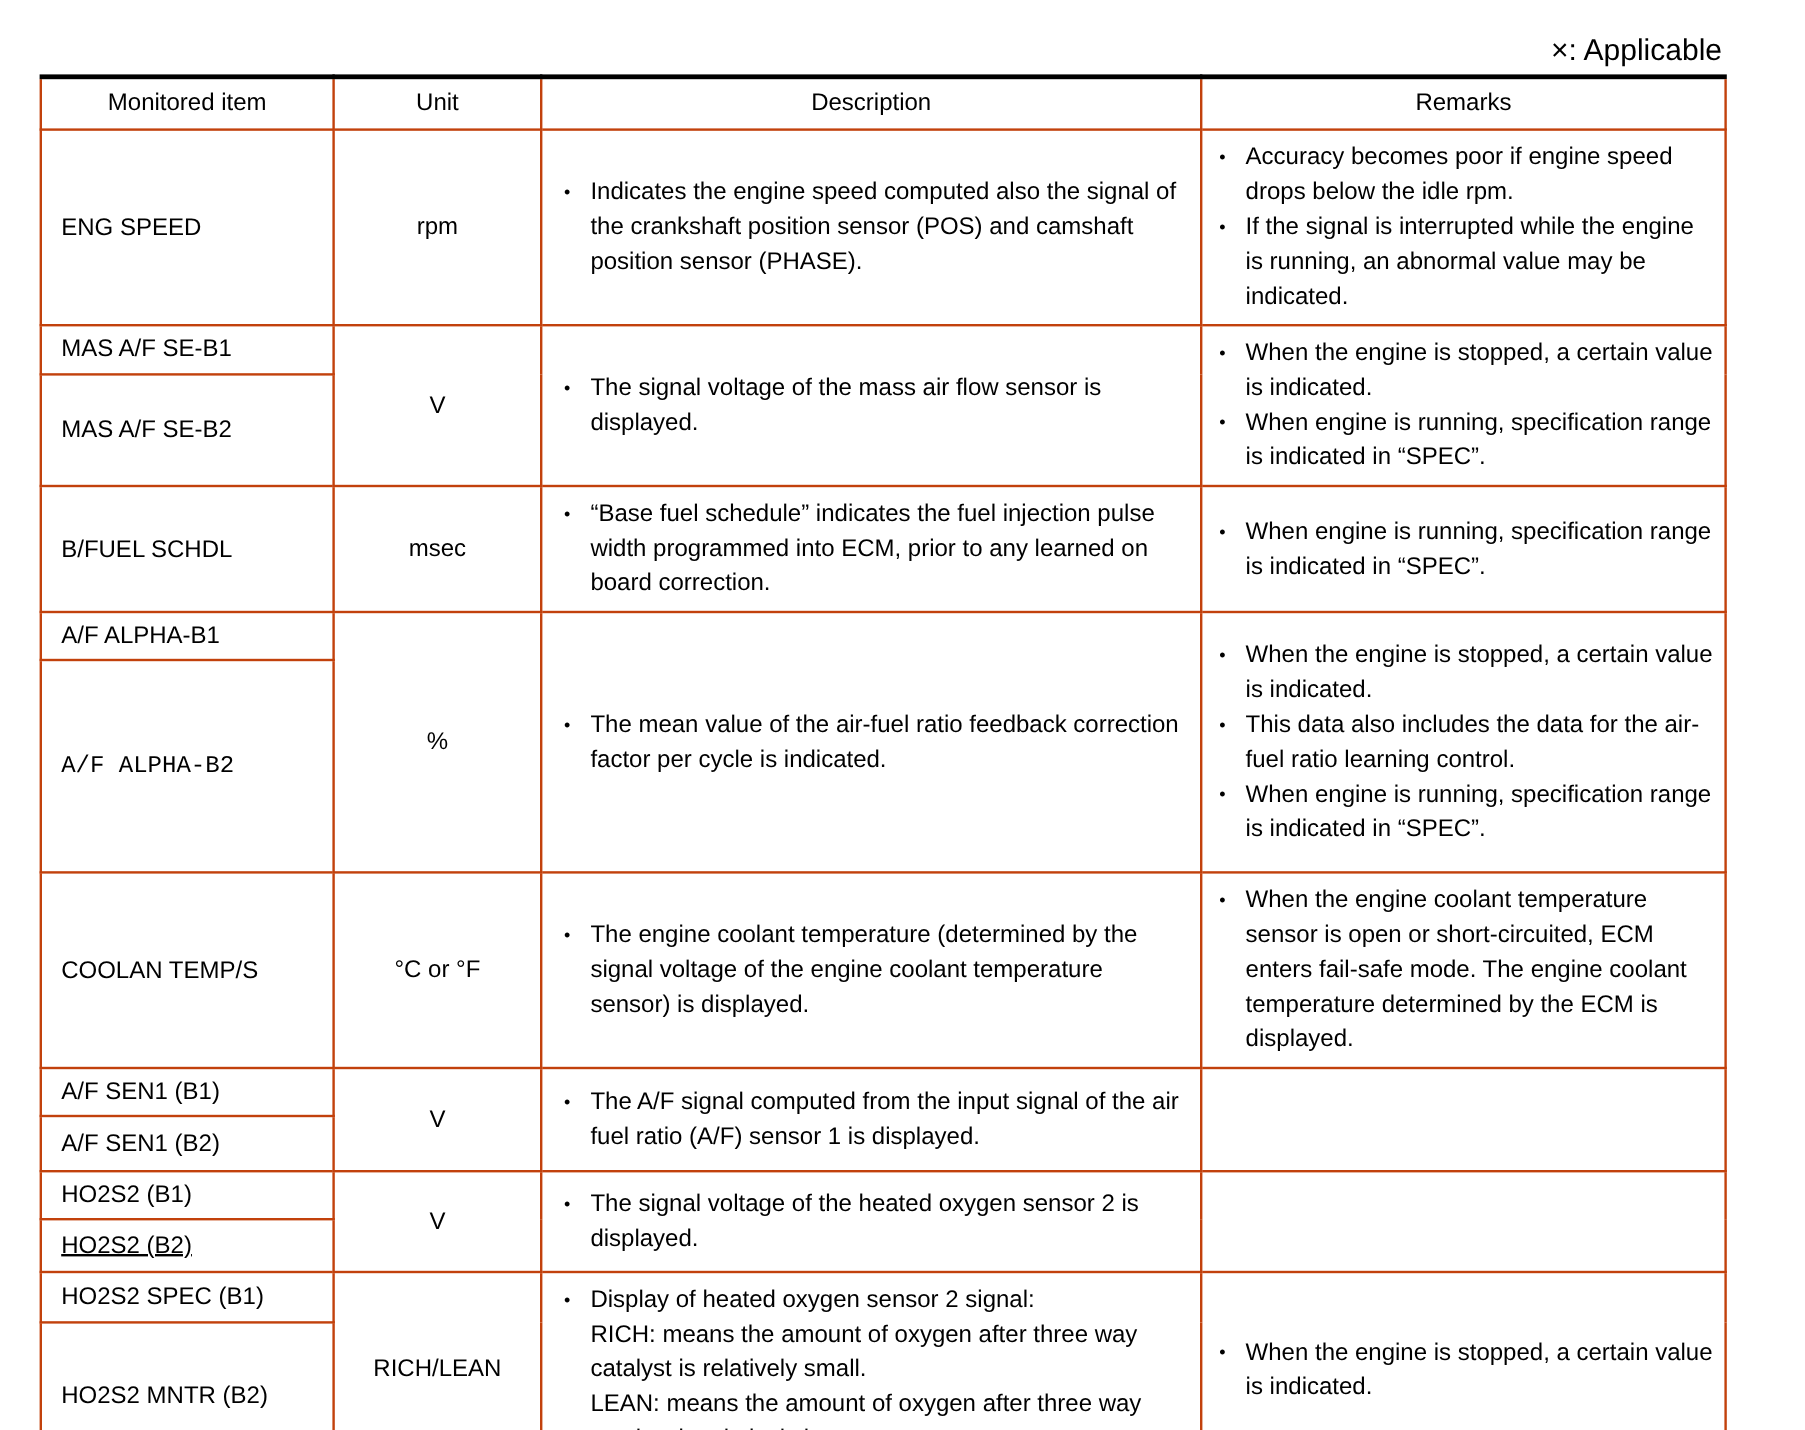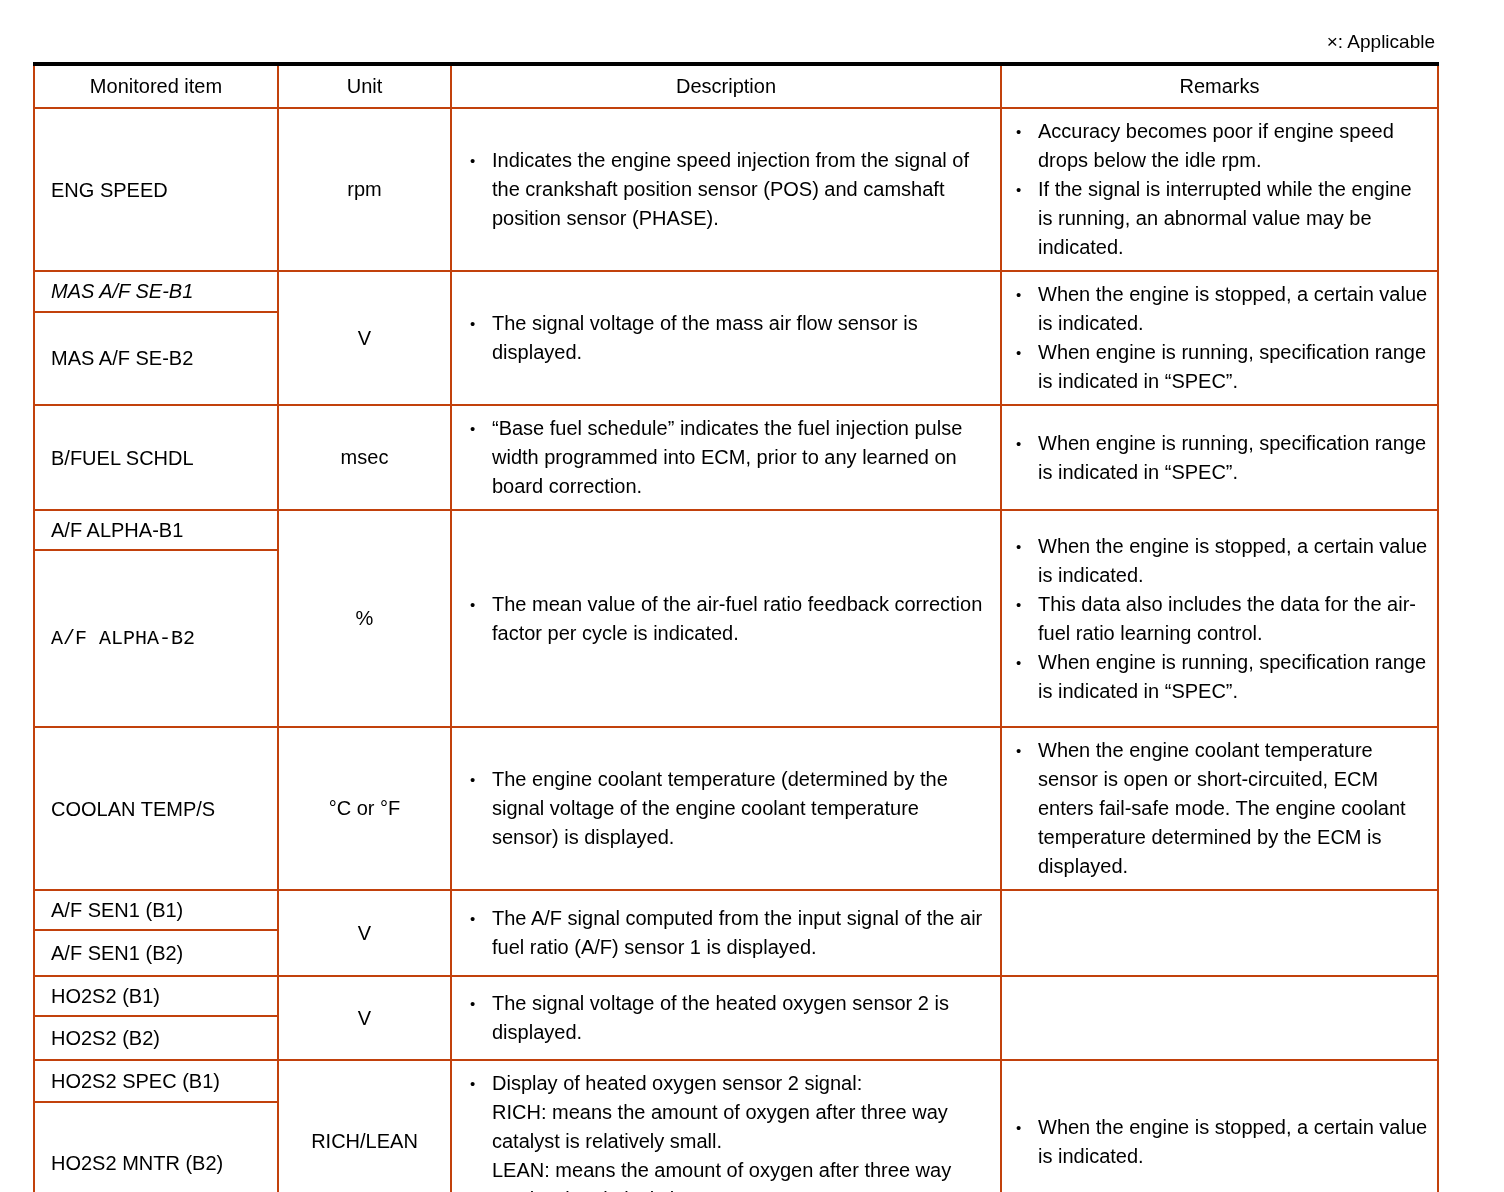--- a/index.html
+++ b/index.html
@@ -9,21 +9,21 @@
     color: #000000;
     font-family: "Liberation Sans", sans-serif;
   }
   .page {
     position: absolute;
     left: 33px; top: 30px;
     width: 1404px;
   }
   .applicable-note {
     text-align: right;
-    font-size: 19px;
+    font-size: 25px;
     line-height: 24px;
     margin-bottom: 8px;
     padding-right: 2px;
   }
   table.data-table {
     width: 1404px;
     table-layout: fixed;
     border-collapse: collapse;
     border-top: 4px solid #000;
     border-bottom: 4px solid #000;
@@ -62,29 +62,29 @@
     width: 22px;
     font-size: 15px;
     line-height: 29px;
   }
   .bl .t {
     flex: 1 1 auto;
     line-height: 29px;
   }
   
   .h158 { height: 158px; margin-top: 16px; }
-  .h45  { height: 38px; font-style: italic; }
+  .h45  { height: 38px; }
   .h91  { height: 91px; }
   .h94  { height: 94px; }
   .h43  { height: 30px; }
   .h150 { height: 177px; font-family: Liberation Mono, monospace; }
   .h161 { height: 161px; }
   .h40  { height: 40px; }
   .h42  { height: 46px; }
-  .h44  { height: 44px; }
+  .h44  { height: 44px; text-decoration: underline; }
   .h115 { height: 115px; }
 </style>
 </head>
 <body>
 
 <div class="page">
 
   <div class="applicable-note">×: Applicable</div>
 
   <table class="data-table">
@@ -103,21 +103,21 @@
       </tr>
     </thead>
     <tbody>
 
       <tr>
         <td class="item h158">ENG SPEED</td>
         <td class="unit">rpm</td>
         <td class="desc">
           <div class="bl">
             <span class="b">•</span>
-            <span class="t">Indicates the engine speed injection from the signal of the crankshaft position sensor (POS) and camshaft position sensor (PHASE).</span>
+            <span class="t">Indicates the engine speed computed also the signal of the crankshaft position sensor (POS) and camshaft position sensor (PHASE).</span>
           </div>
         </td>
         <td class="rem">
           <div class="bl">
             <span class="b">•</span>
             <span class="t">Accuracy becomes poor if engine speed drops below the idle rpm.</span>
           </div>
           <div class="bl">
             <span class="b">•</span>
             <span class="t">If the signal is interrupted while the engine is running, an abnormal value may be indicated.</span>

